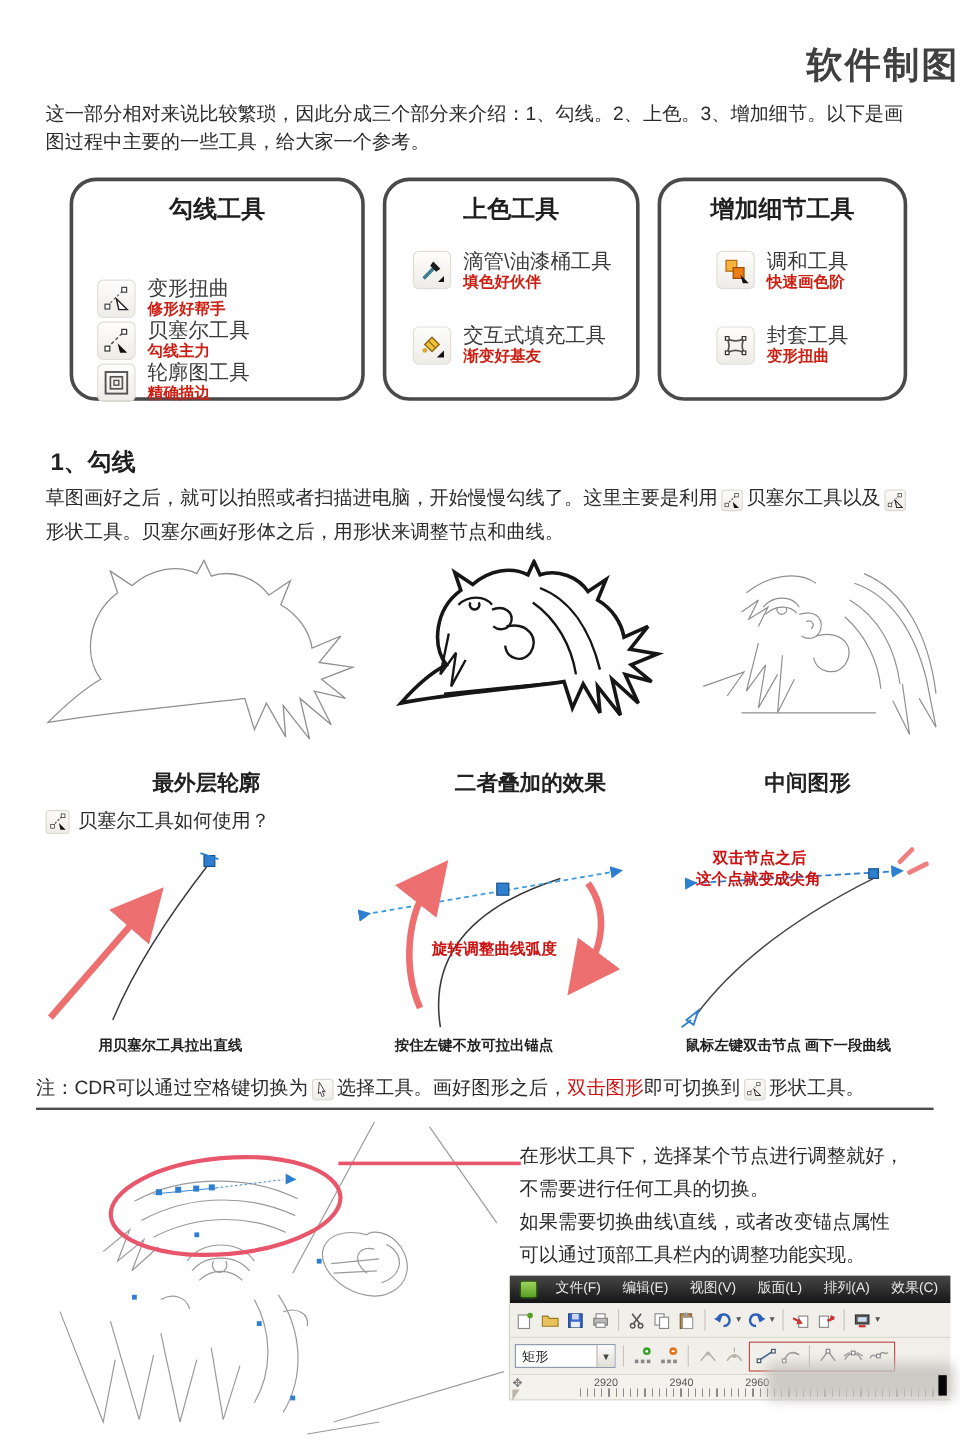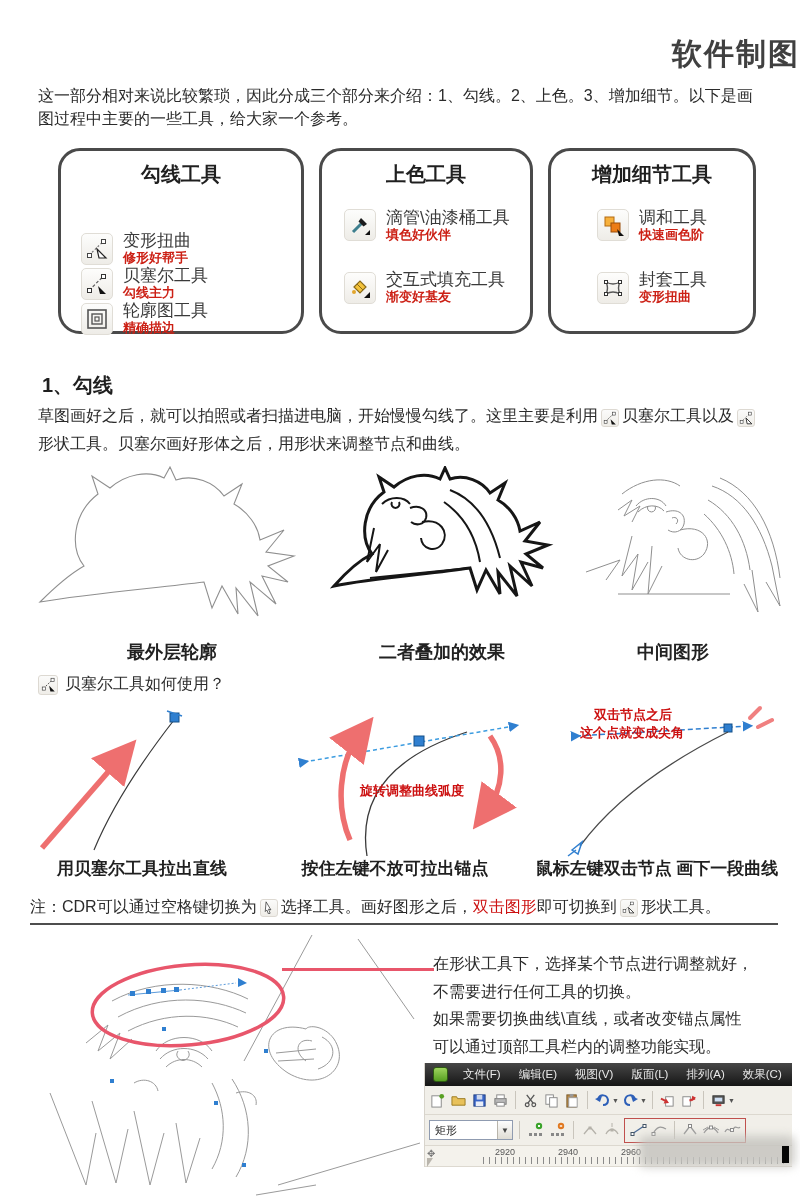--- a/index.html
+++ b/index.html
@@ -41,21 +41,21 @@
 
   .bezier-q { position:absolute; top:674px; left:38px; display:flex; align-items:center; gap:7px; font-size:16px; color:#2b2b2b; }
   .q-icon { width:20px; height:20px; border:1px solid #ddd9d2; border-radius:3px;
             background:linear-gradient(#fbfbfa,#efede8); display:flex; align-items:center; justify-content:center; }
 
   .diagrams-row { position:absolute; top:700px; left:22px; width:766px; height:180px; display:flex; }
   .diagram { position:relative; height:180px; }
   .d1 { width:240px; } .d2 { width:266px; } .d3 { width:258px; }
   .diagram svg { position:absolute; top:0; left:0; }
   .diag-caption { position:absolute; bottom:0; left:0; width:100%; text-align:center;
-                  font-size:17px; font-weight:bold; color:#1f1f1f; }
+                  font-size:12px; font-weight:bold; color:#1f1f1f; }
   .red-anno { position:absolute; font-size:13px; font-weight:bold; color:#cc1111; white-space:nowrap; }
   .anno-rotate { left:98px; top:82px; }
   .anno-dbl1 { left:66px; top:6px; }
   .anno-dbl2 { left:52px; top:24px; }
 
   .note-line { position:absolute; top:897px; left:30px; width:748px; font-size:16px; color:#2b2b2b;
                display:flex; align-items:center; flex-wrap:nowrap; white-space:nowrap;
                border-bottom:2px solid #4d4d4d; padding-bottom:5px; }
   .note-red { color:#cc1111; }
   .note-ico { display:inline-flex; width:18px; height:18px; border:1px solid #ddd9d2; border-radius:3px;

